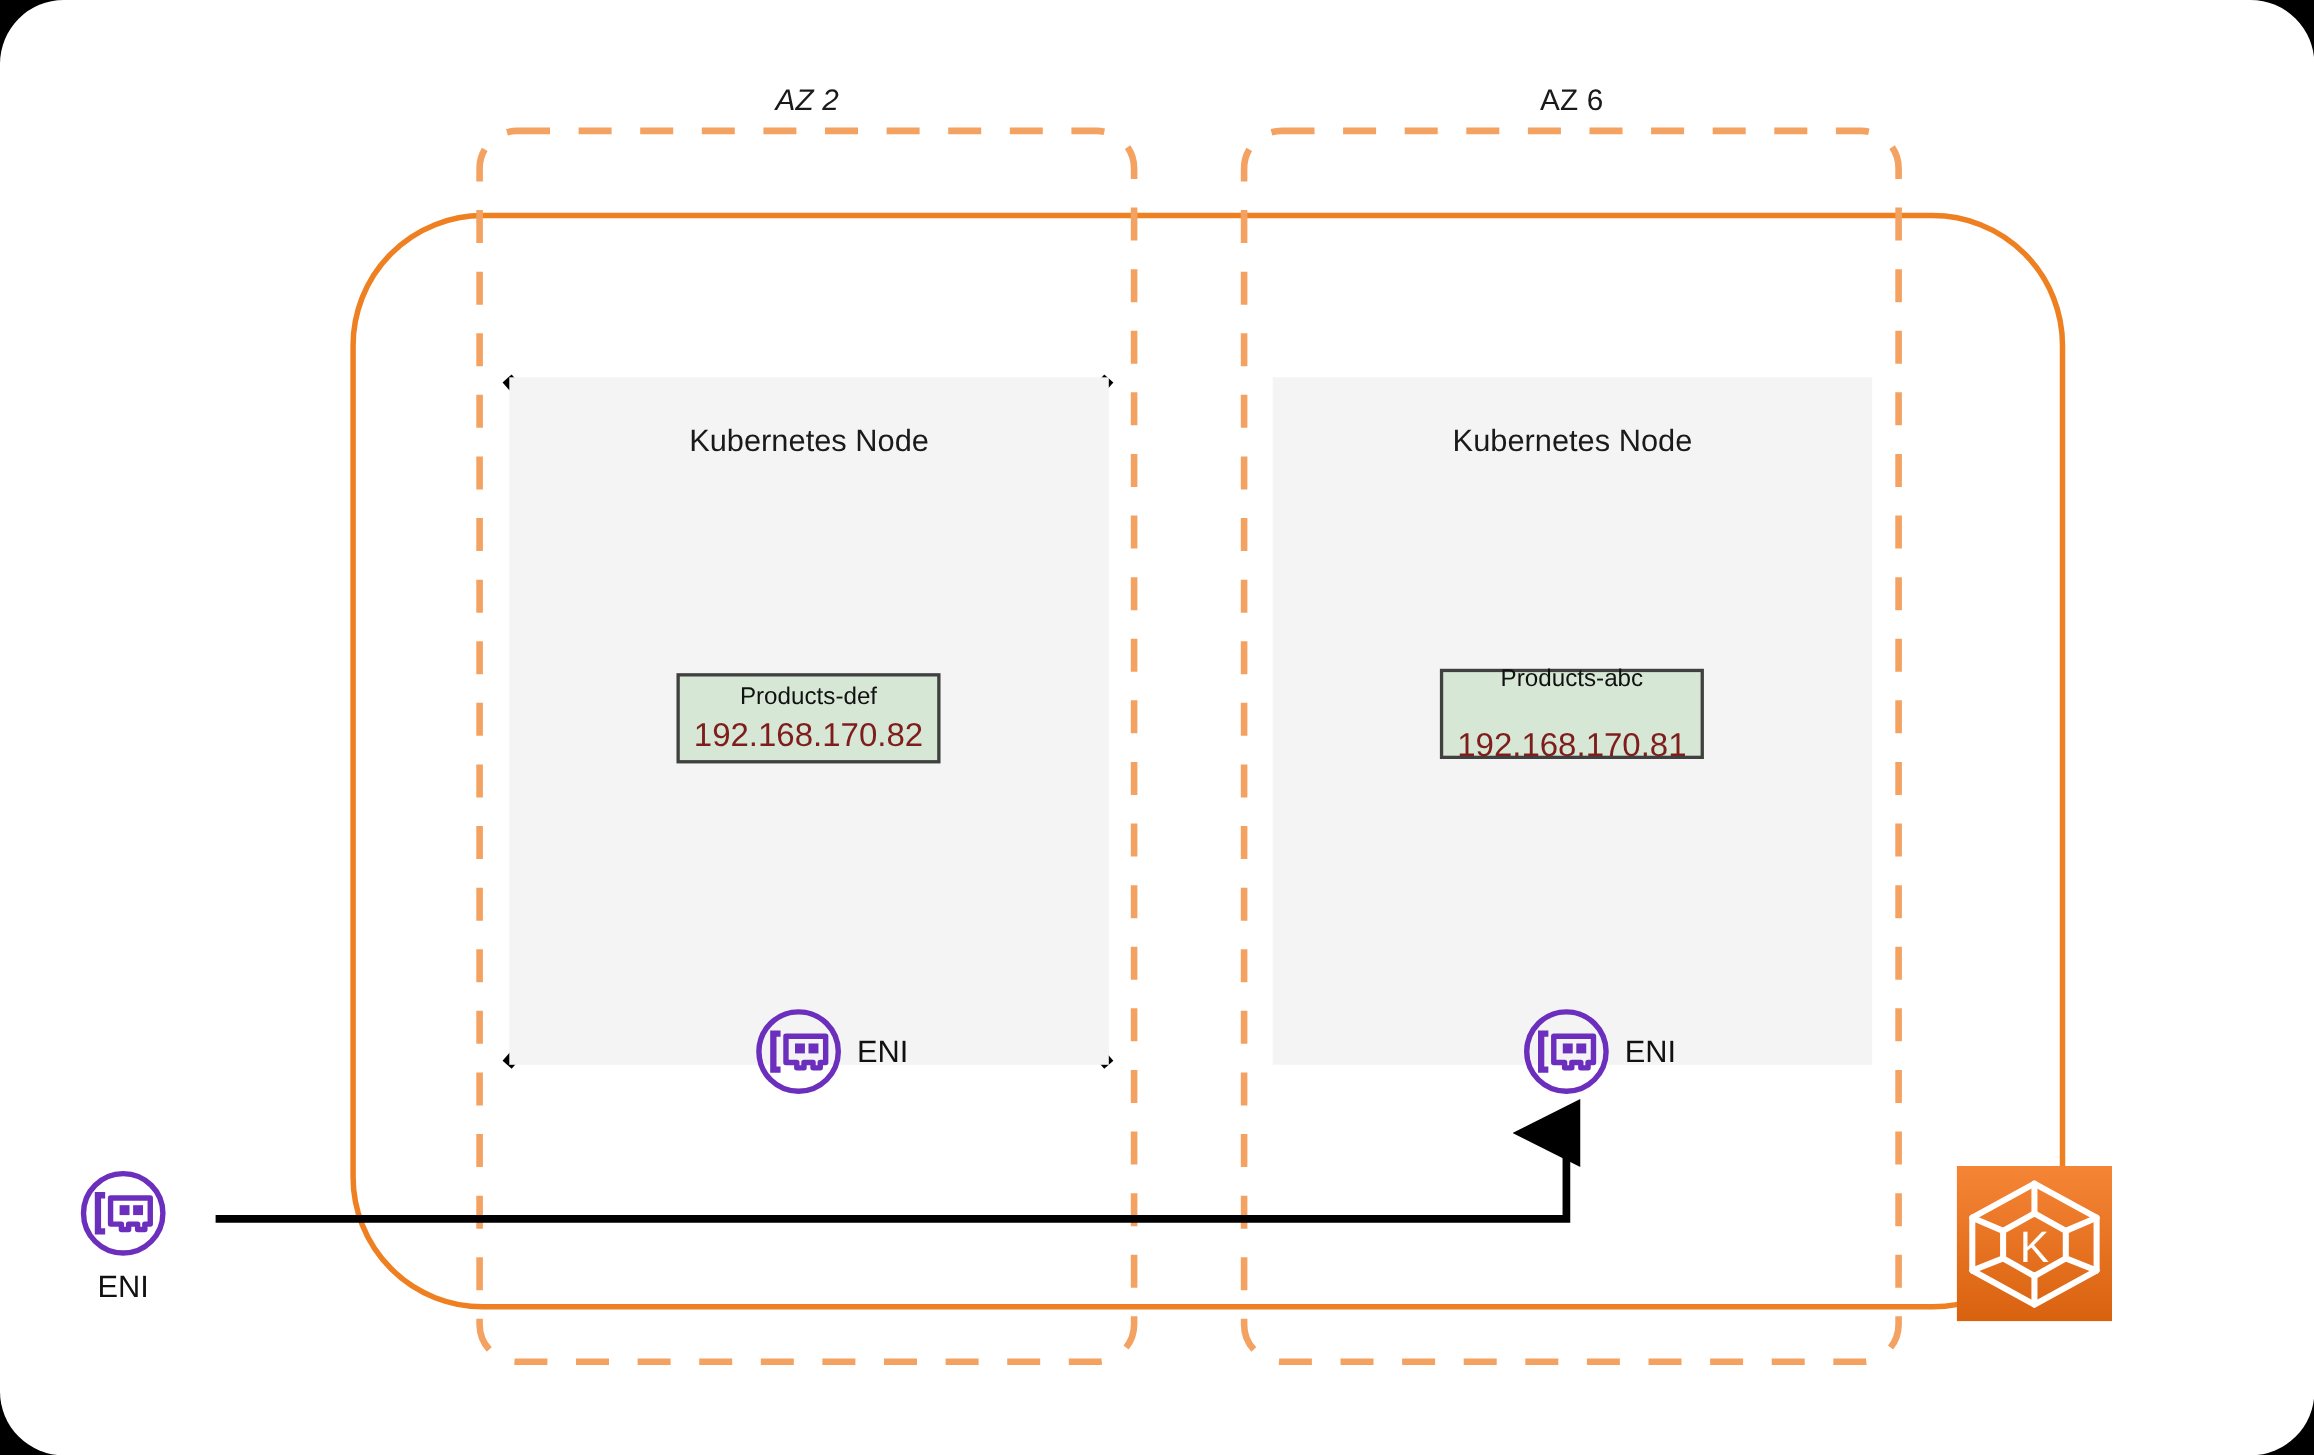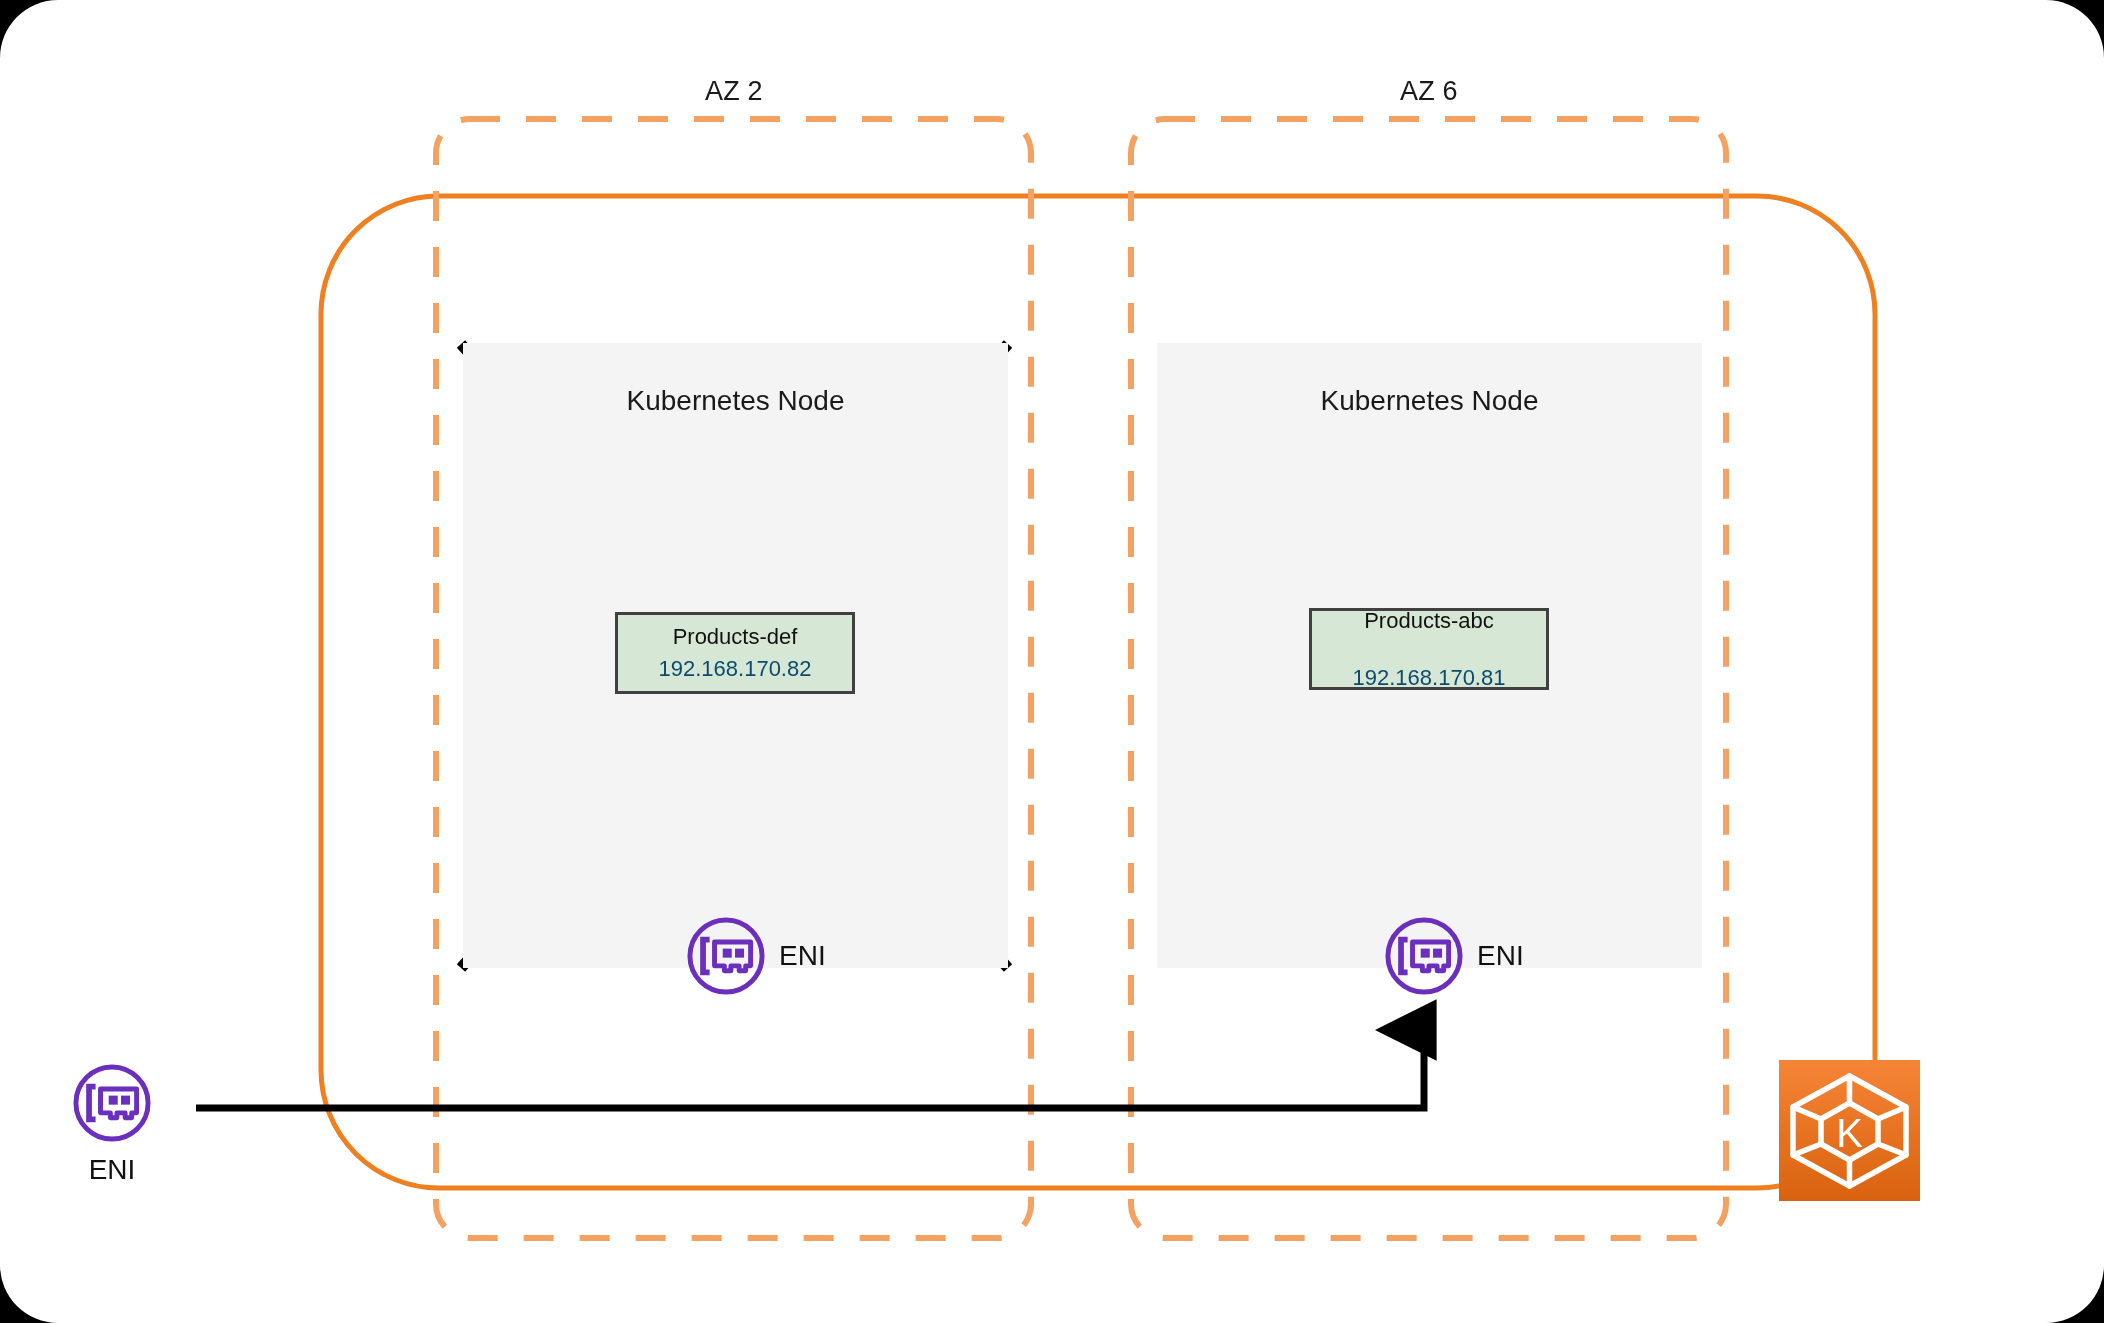--- a/index.html
+++ b/index.html
@@ -80,21 +80,21 @@
     position: absolute;
     background: #d6e8d5;
     border: 3px solid #404040;
     display: flex;
     flex-direction: column;
     align-items: center;
     justify-content: center;
     gap: 6px;
   }
   .pod .pod-name { font-size: 22px; color: #111; }
-  .pod .pod-ip   { font-size: 22px; color: #0c4a6e; }
+  .pod .pod-ip   { font-size: 30px; color: #7f1d1d; }
 
   
   .eni {
     position: absolute;
     display: flex;
     align-items: center;
     gap: 12px;
   }
   .eni .eni-icon { width: 82px; height: 82px; display: block; flex: 0 0 auto; }
   .eni .eni-label {
@@ -148,21 +148,21 @@
           <path d="M1906 1107 L1878 1119"></path>
           <path d="M1906 1155 L1878 1144"></path>
           <path d="M1849.5 1186 L1849.5 1160"></path>
           <path d="M1793 1155 L1821 1144"></path>
           <path d="M1793 1107 L1821 1119"></path>
         </g>
         <text x="1849.5" y="1147" fill="#ffffff" font-size="40" font-family="Liberation Sans, sans-serif" text-anchor="middle">K</text>
       </g>
     </svg>
 
-    <div class="az-label" style="left:705px; top:76px;">AZ 2</div>
+    <div class="az-label" style="left:705px; top:76px;font-style:italic;">AZ 2</div>
     <div class="az-label" style="left:1400px; top:76px;">AZ 6</div>
 
 
     <div class="k8s-node" style="left:463px; top:343px; width:545px; height:625px;">
       <div class="node-title">Kubernetes Node</div>
     </div>
 
     <div class="pod" style="left:615px; top:612px; width:240px; height:82px;">
       <span class="pod-name">Products-def</span>
       <span class="pod-ip">192.168.170.82</span>

